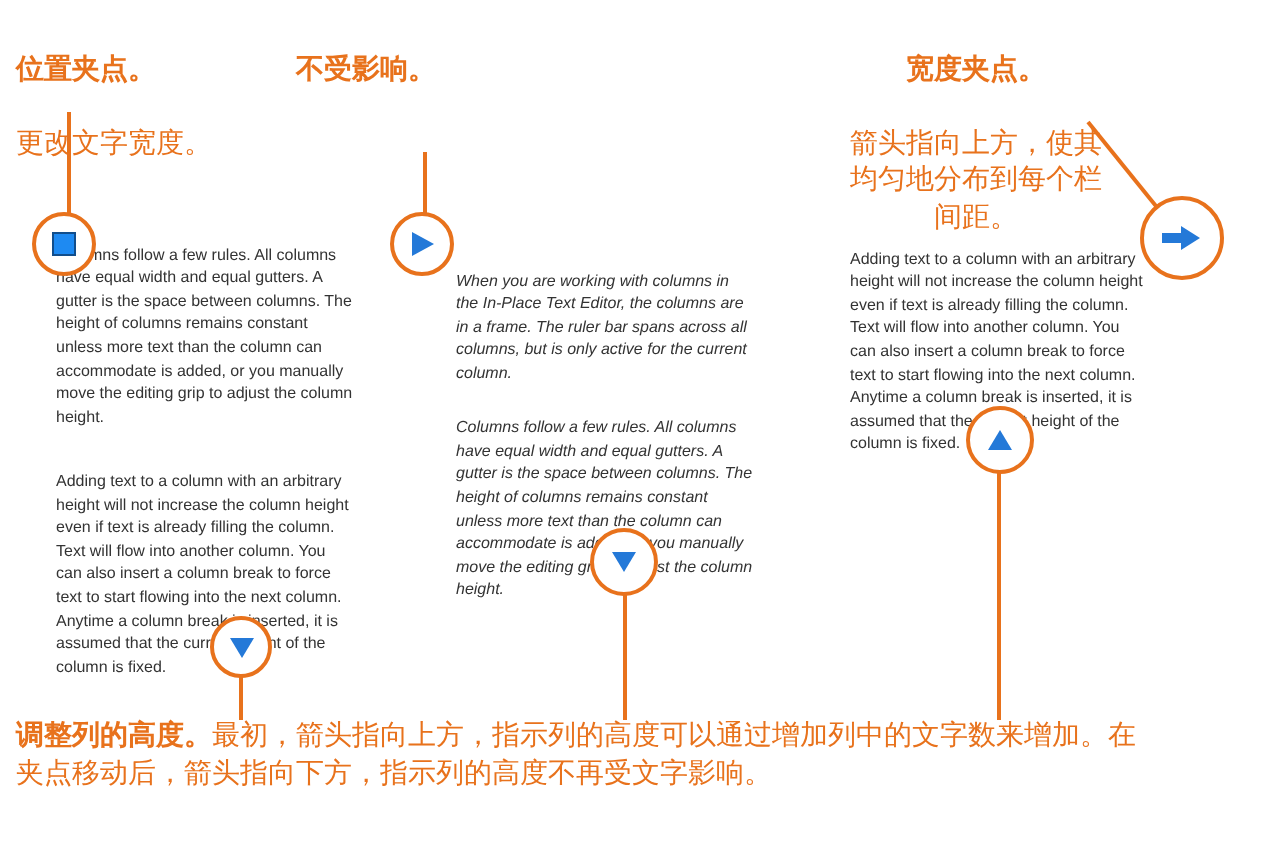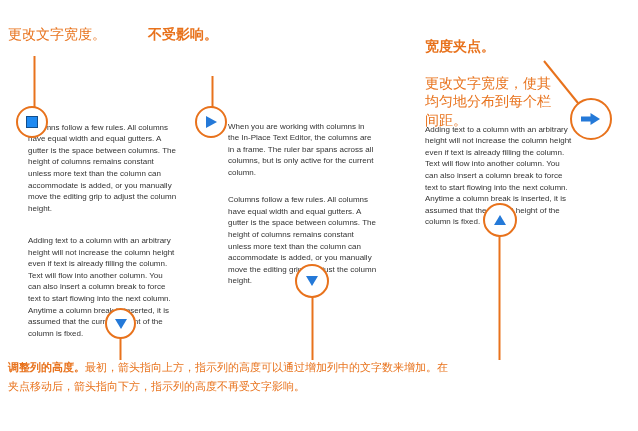--- a/index.html
+++ b/index.html
@@ -36,49 +36,50 @@
     width:10px;height:10px;background:#1E8AF2;border:1.5px solid #114E8C;
     display:inline-block;
   }
   .tri-right{width:0;height:0;border-left:11px solid #2479D8;border-top:6px solid transparent;border-bottom:6px solid transparent;}
   .tri-down{width:0;height:0;border-top:10px solid #2479D8;border-left:6.5px solid transparent;border-right:6.5px solid transparent;}
   .tri-up{width:0;height:0;border-bottom:10px solid #2479D8;border-left:6.5px solid transparent;border-right:6.5px solid transparent;}
 
   
   .caption{
     position:absolute;z-index:1;left:8px;top:358px;width:626px;
-    color:#E8721C;font-size:11px;line-height:19px;white-space:pre-line;
+    color:#E8721C;font-size:14px;line-height:19px;white-space:pre-line;
   }
   .caption .cap-lead{font-weight:bold;}
 </style>
 </head>
 <body>
 
 <div class="stage">
 
   <svg class="leaders" width="638" height="431" viewBox="0 0 638 431">
     <line x1="34.5" y1="56" x2="34.5" y2="110" stroke="#E8721C" stroke-width="2"></line>
     <line x1="212.5" y1="76" x2="212.5" y2="110" stroke="#E8721C" stroke-width="2"></line>
     <line x1="544" y1="61" x2="582" y2="108" stroke="#E8721C" stroke-width="2"></line>
     <line x1="120.5" y1="335" x2="120.5" y2="360" stroke="#E8721C" stroke-width="2"></line>
     <line x1="312.5" y1="295" x2="312.5" y2="360" stroke="#E8721C" stroke-width="2"></line>
     <line x1="499.5" y1="233" x2="499.5" y2="360" stroke="#E8721C" stroke-width="2"></line>
   </svg>
 
   <div class="callout" style="left:8px;top:6px;">
+    <div class="ct">位置夹点。</div>
     <div class="cb">更改文字宽度。</div>
   </div>
 
   <div class="callout" style="left:148px;top:6px;">
     <div class="ct">不受影响。</div>
   </div>
 
-  <div class="callout" style="left:425px;top:18px;">
+  <div class="callout" style="left:425px;top:6px;text-align:center;">
     <div class="ct">宽度夹点。</div>
-    <div class="cb">更改文字宽度，使其
+    <div class="cb">箭头指向上方，使其
 均匀地分布到每个栏
 间距。</div>
   </div>
 
   <div class="col" style="left:28px;top:110px;width:152px;">
     <p class="gap9">Columns follow a few rules. All columns
 have equal width and equal gutters. A
 gutter is the space between columns. The
 height of columns remains constant
 unless more text than the column can
@@ -89,21 +90,21 @@
 height will not increase the column height
 even if text is already filling the column.
 Text will flow into another column. You
 can also insert a column break to force
 text to start flowing into the next column.
 Anytime a column break is inserted, it is
 assumed that the current height of the
 column is fixed.</p>
   </div>
 
-  <div class="col" style="left:228px;top:109px;width:160px;">
+  <div class="col" style="left:228px;top:123px;width:160px;font-style:italic;">
     <p class="gap4">When you are working with columns in
 the In-Place Text Editor, the columns are
 in a frame. The ruler bar spans across all
 columns, but is only active for the current
 column.</p>
     <p>Columns follow a few rules. All columns
 have equal width and equal gutters. A
 gutter is the space between columns. The
 height of columns remains constant
 unless more text than the column can

